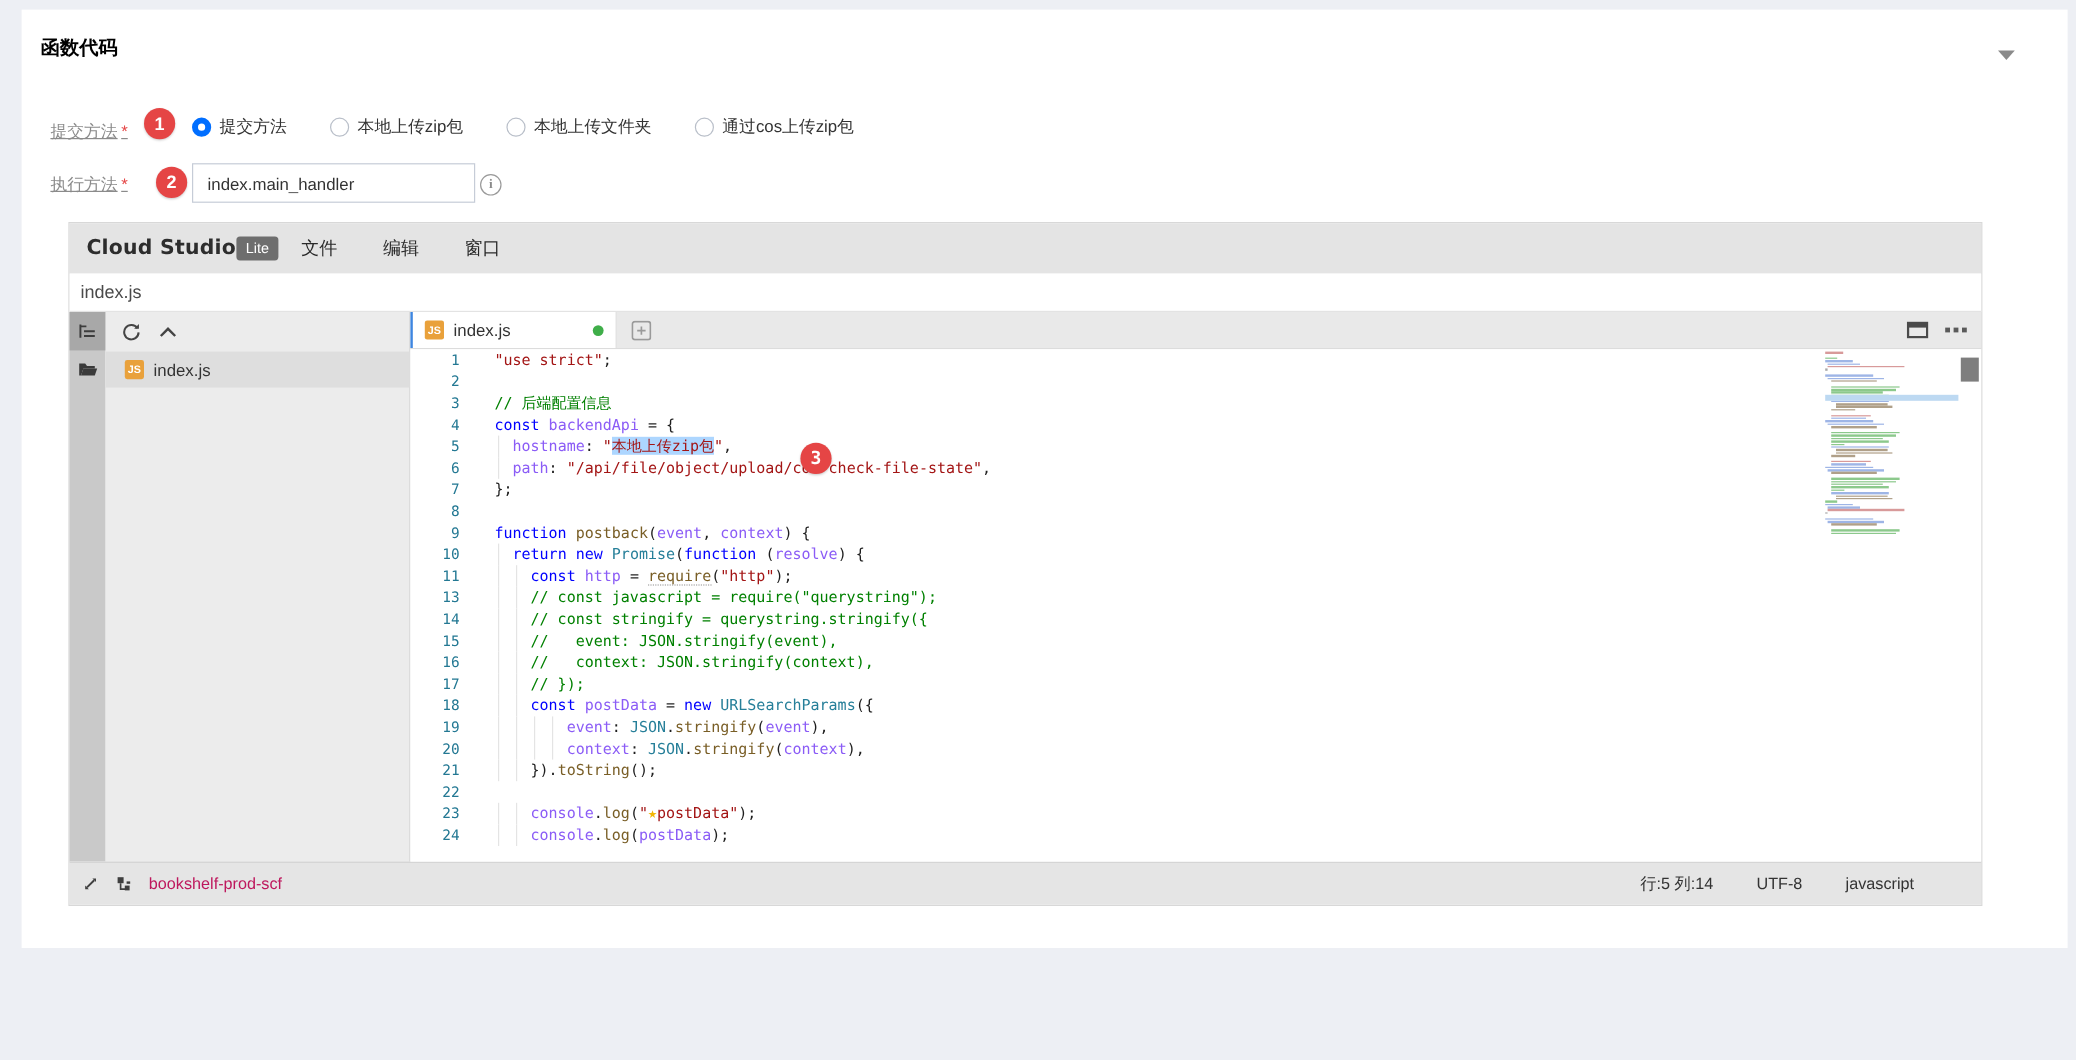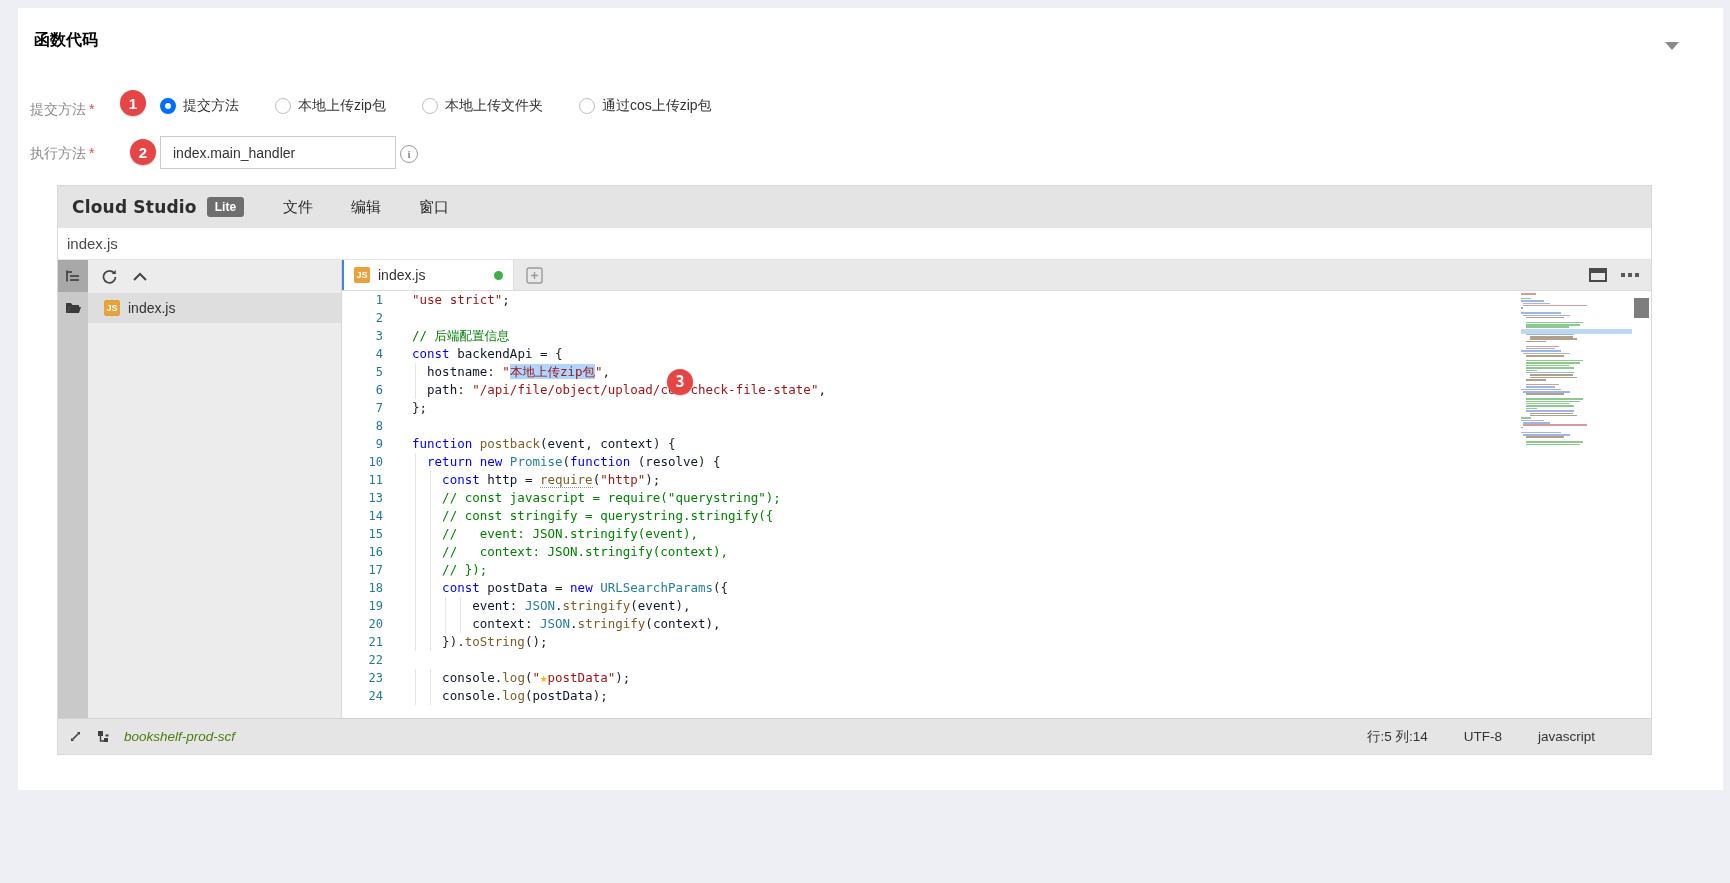--- a/index.html
+++ b/index.html
@@ -1,36 +1,36 @@
 <!DOCTYPE html>
 <html><head>
 <meta charset="utf-8">
 <style>
   html,body{margin:0;padding:0;}
   body{width:1730px;height:883px;background:#edeff4;font-family:"Liberation Sans",sans-serif;position:relative;overflow:hidden;}
   .card{position:absolute;left:18px;top:8px;width:1705px;height:782px;background:#ffffff;}
   .page-title{position:absolute;left:16px;top:22px;font-size:16px;font-weight:bold;color:#000;}
   .collapse-btn{position:absolute;right:44px;top:34px;width:0;height:0;border-left:7px solid transparent;border-right:7px solid transparent;border-top:8px solid #8a8a8a;cursor:pointer;}
   
-  .form-label{position:absolute;left:12px;font-size:14px;color:#8b8b8b;}
+  .form-label{position:absolute;left:24px;font-size:14px;color:#8b8b8b;text-decoration:underline;}
   .req{color:#e54545;margin-left:3px;}
   .step-badge{position:absolute;width:26px;height:26px;border-radius:50%;background:#e54545;color:#fff;font-size:15px;font-weight:bold;display:flex;align-items:center;justify-content:center;box-shadow:0 1px 2px rgba(0,0,0,.2);}
   .radio-row{position:absolute;left:142px;top:84px;height:28px;display:flex;align-items:center;}
   .radio{display:flex;align-items:center;margin-right:36px;cursor:pointer;}
   .rc{width:16px;height:16px;border-radius:50%;box-sizing:border-box;background:#fff;border:1px solid #b9bfc9;margin-right:7px;flex:none;}
   .radio.sel .rc{border:5px solid #006eff;}
   .radio .rl{font-size:14px;color:#333;}
   .handler-input{position:absolute;left:142px;top:128px;width:210px;height:31px;border:1px solid #c6ccd7;background:#fff;font-size:14px;color:#333;padding:0 12px;font-family:"Liberation Sans",sans-serif;outline:none;}
   .info-icon{position:absolute;left:382px;top:137px;width:16px;height:16px;border-radius:50%;border:1px solid #9a9a9a;color:#8a8a8a;font-size:11px;font-weight:bold;display:flex;align-items:center;justify-content:center;font-family:"Liberation Serif",serif;cursor:pointer;}
   
   .ide{position:absolute;left:39px;top:177px;width:1595px;height:570px;box-sizing:border-box;border:1px solid #d8d8d8;background:#fff;display:flex;flex-direction:column;}
   .menubar{height:42px;background:#e4e4e4;display:flex;align-items:center;padding-left:14px;flex:none;}
   .brand{font-family:"DejaVu Sans",sans-serif;font-weight:bold;font-size:17px;color:#2d2d2d;letter-spacing:.2px;}
-  .lite{background:#6e6e6e;color:#fff;font-size:12px;padding:3px 8px;border-radius:3px;margin-left:10px;font-weight:bold;}
-  .menus{display:flex;margin-left:39px;}
+  .lite{background:#6e6e6e;color:#fff;font-size:12px;padding:3px 8px;border-radius:3px;}
+  .menus{display:flex;margin-left:19px;}
   .menu-item{font-size:15px;color:#2a2a2a;margin-right:38px;cursor:pointer;}
   .breadcrumb-row{height:31px;background:#fff;border-bottom:1px solid #e3e3e3;display:flex;align-items:center;padding-left:9px;flex:none;}
   .breadcrumb{font-size:15px;color:#4a4a4a;}
   .main{flex:1;display:flex;min-height:0;}
   .activitybar{width:30px;background:#c9c9c9;flex:none;display:flex;flex-direction:column;}
   .ab-slot{height:32px;display:flex;align-items:center;justify-content:center;cursor:pointer;}
   .ab-slot.active{background:#a8a8a8;}
   .explorer{width:253px;background:#ececec;flex:none;border-right:1px solid #d8d8d8;}
   .exp-head{height:33px;display:flex;align-items:center;padding-left:14px;gap:16px;}
   .file-item{height:30px;display:flex;align-items:center;background:#dedede;padding-left:16px;cursor:pointer;}
@@ -45,34 +45,34 @@
   .tab-right{margin-left:auto;display:flex;align-items:center;gap:14px;padding-right:12px;}
   .ellipsis{display:flex;gap:3px;cursor:pointer;}
   .ellipsis i{width:4px;height:4px;background:#5a5a5a;display:block;}
   
   .code{flex:1;position:relative;background:#fff;overflow:hidden;font-family:"DejaVu Sans Mono",monospace;font-size:12.5px;line-height:18px;}
   .cl{position:relative;height:18px;white-space:pre;}
   .ln{position:absolute;left:0;top:0;width:41px;text-align:right;color:#237893;font-size:12px;}
   .lc{position:absolute;left:70px;top:0;}
   .gd{position:absolute;top:0;width:1px;height:18px;background:#e4e4e4;}
   .tk-k{color:#0000ff;} .tk-s{color:#a31515;} .tk-c{color:#008000;}
-  .tk-t{color:#267f99;} .tk-v{color:#0f172a;} .tk-f{color:#795e26;}
+  .tk-t{color:#267f99;} .tk-v{color:#8b5cf6;} .tk-f{color:#795e26;}
   .tk-p{color:#1e1e1e;} .tk-sel{color:#a31515;background:#add6ff;}
   .tk-star{color:#f2b705;} .tk-fh{color:#795e26;border-bottom:1px dotted #8f8f8f;}
   .code-badge{position:absolute;left:325px;top:78px;}
   .minimap{position:absolute;top:2px;right:19px;width:111px;}
   .mm-hl{position:absolute;left:0;right:0;top:36px;height:5px;background:#bdd9f2;}
   .mm-row{height:2.4px;}
   .mm-row i{display:block;height:1.5px;}
   .sbar{position:absolute;top:0;right:0;width:19px;height:100%;}
   .sbar .thumb{position:absolute;top:7px;right:2px;width:15px;height:20px;background:#7e7e7e;cursor:grab;}
   
   .statusbar{height:35px;background:#e5e5e5;border-top:1px solid #d2d2d2;display:flex;align-items:center;flex:none;padding:0 56px 0 10px;}
   .sb-left{display:flex;align-items:center;gap:13px;}
-  .ws-name{font-size:13.5px;color:#4d7c0f;font-style:italic;}
+  .ws-name{font-size:13.5px;color:#be185d;}
   .sb-right{margin-left:auto;display:flex;align-items:center;gap:36px;}
   .sb-right span{font-size:13.5px;color:#333;cursor:pointer;}
   svg{display:block;}
 </style>
 </head>
 <body>
 
 <div class="card">
   <div class="page-title">函数代码</div>
   <div class="collapse-btn" title=""></div>

